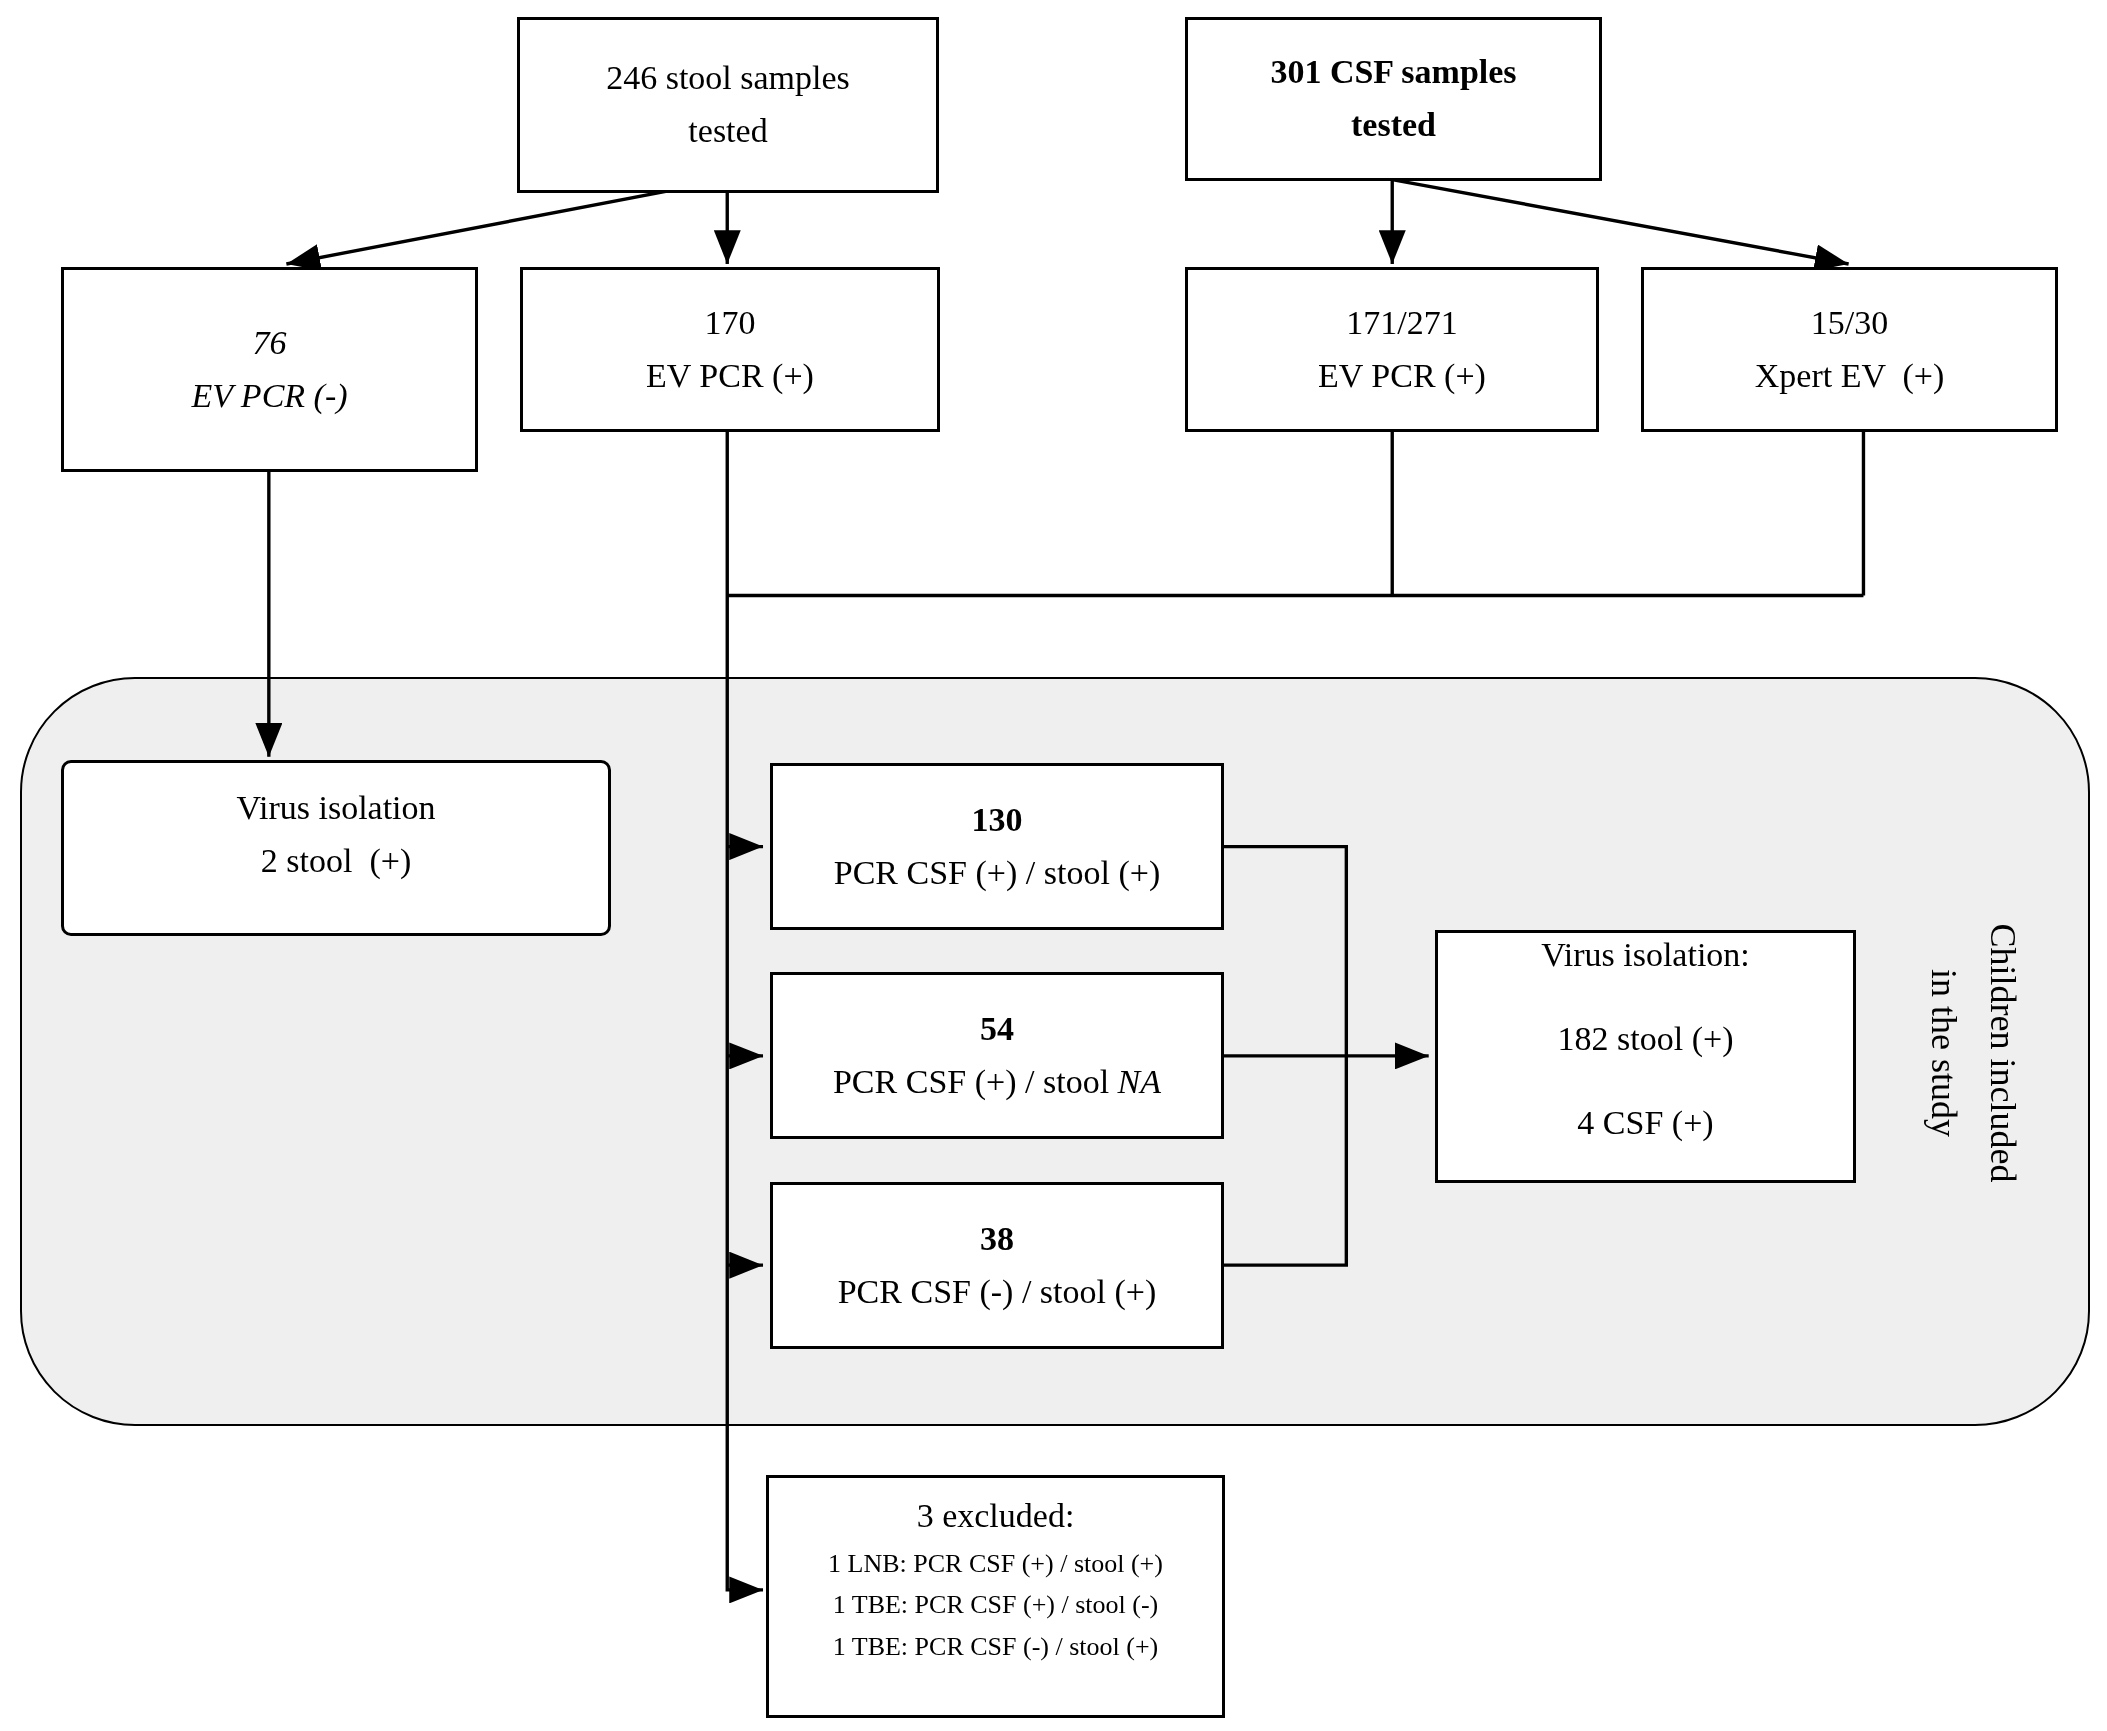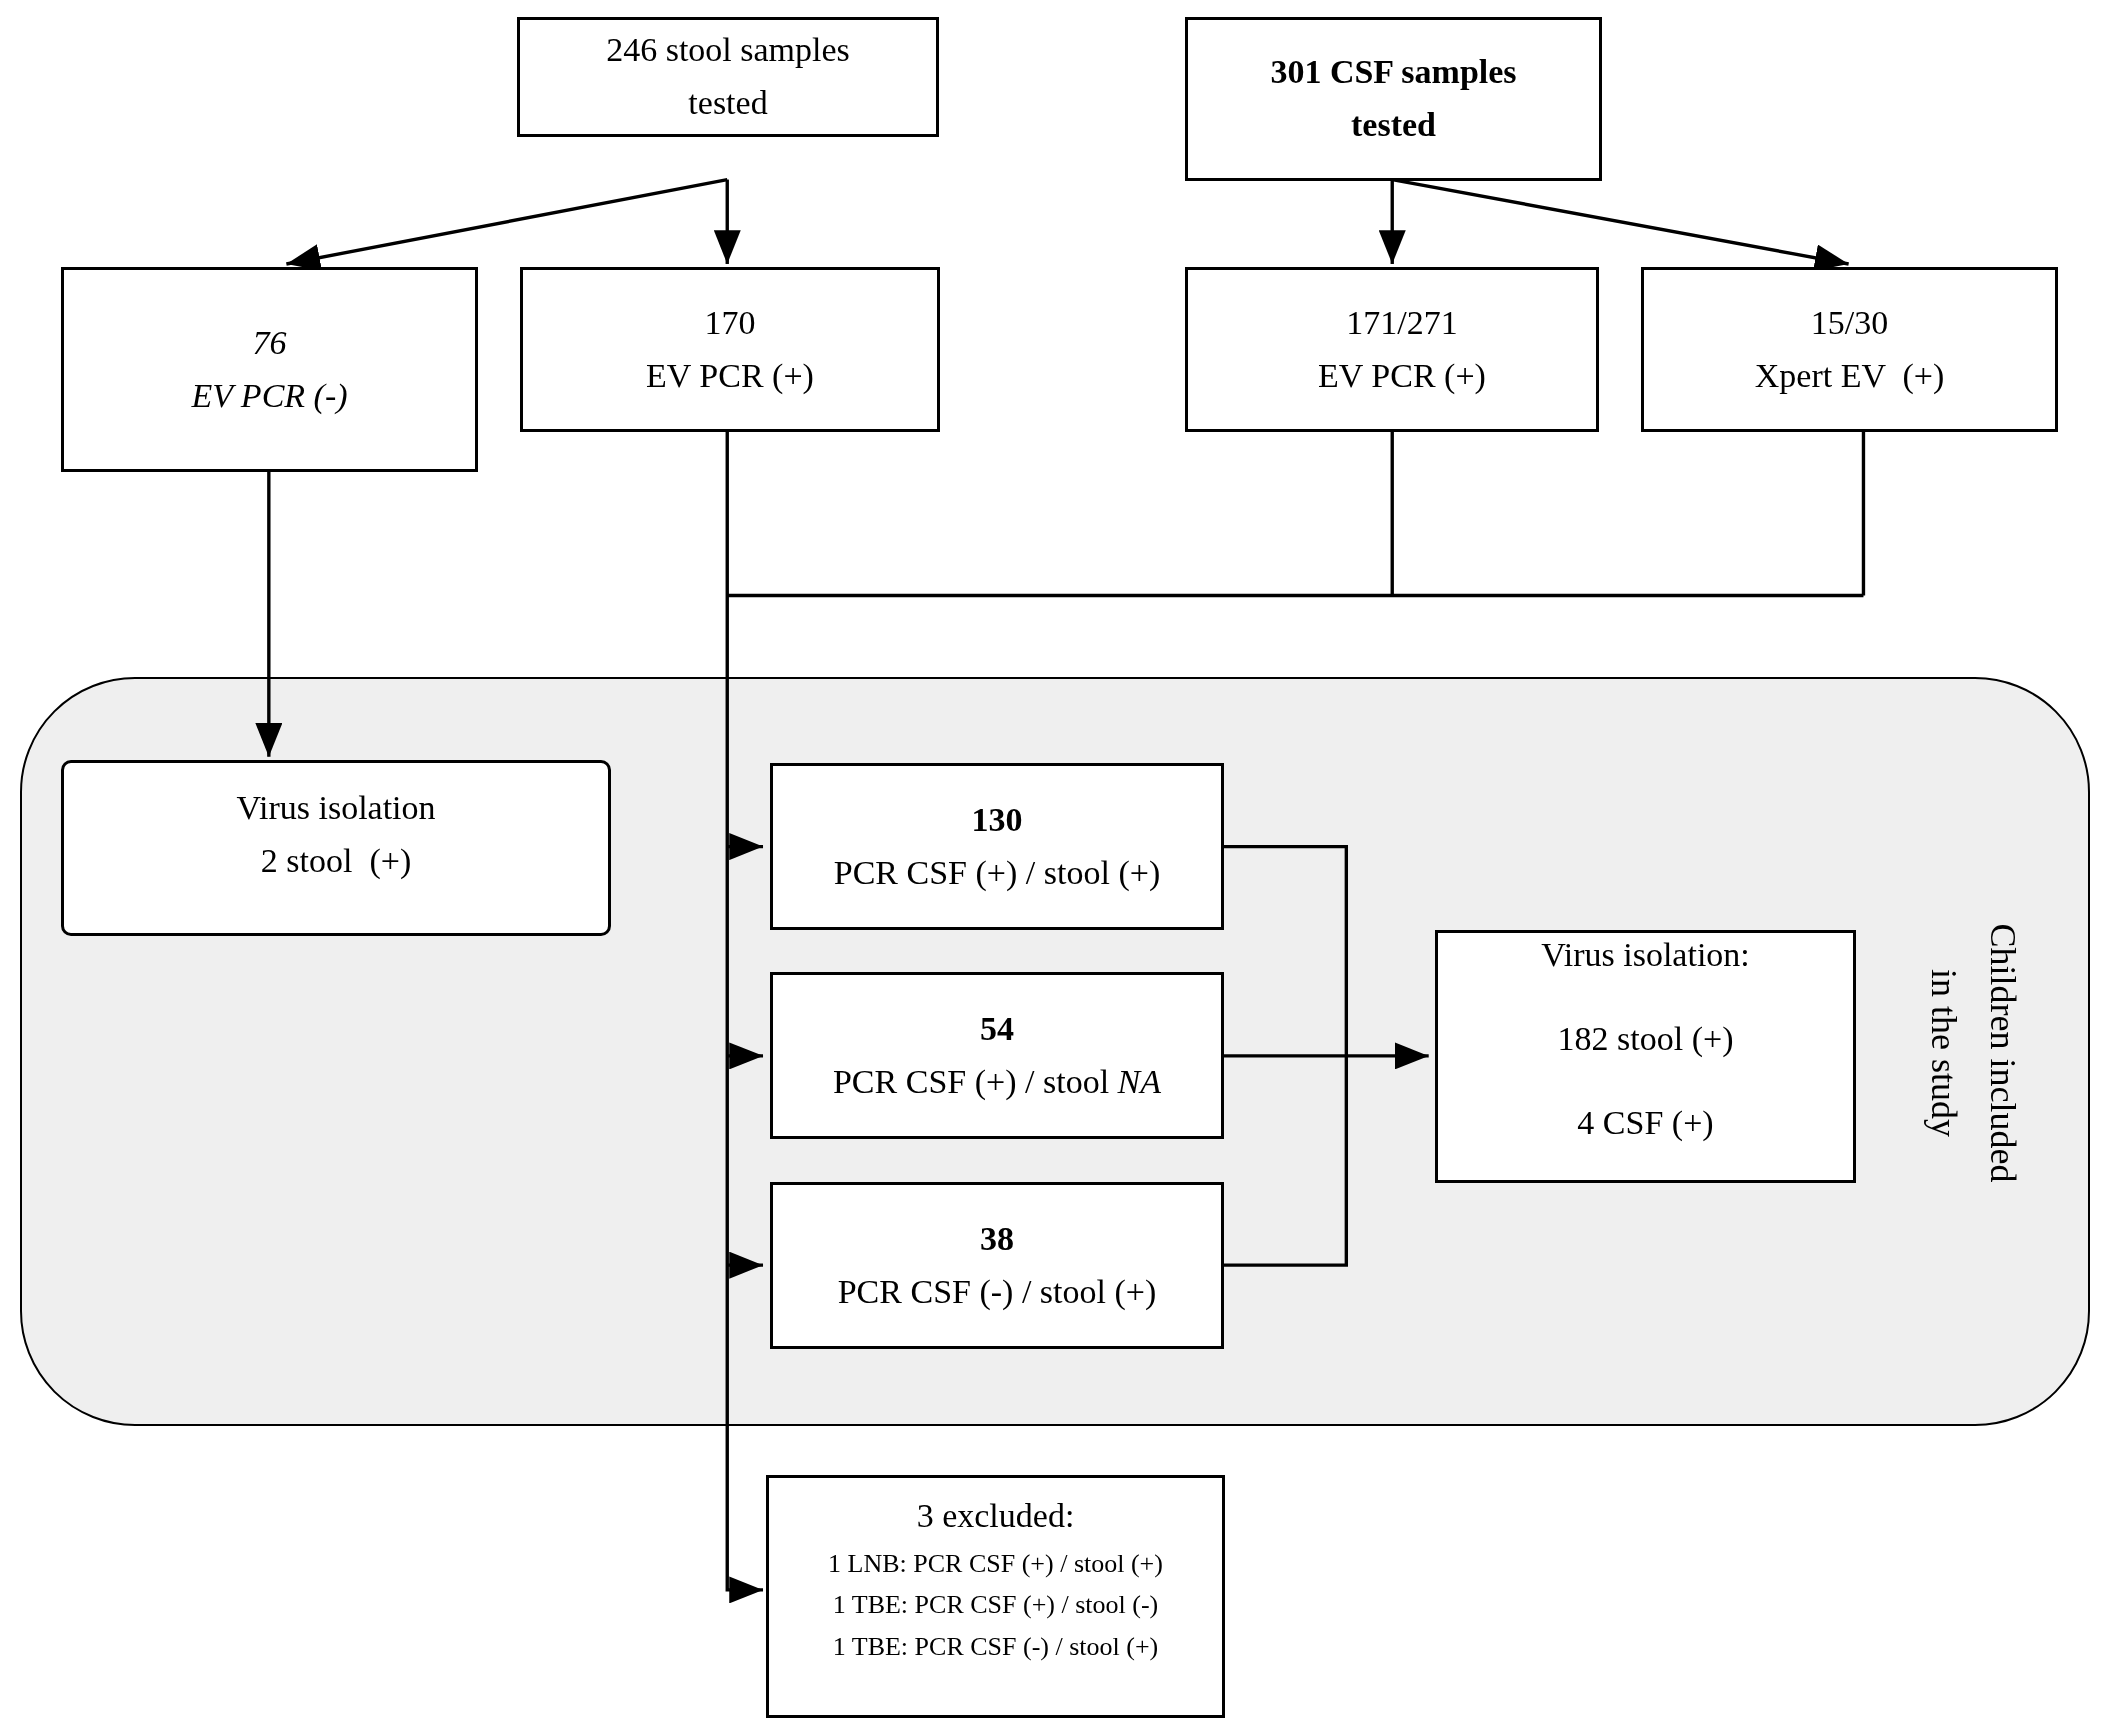--- a/index.html
+++ b/index.html
@@ -91,21 +91,21 @@
 
     <line x1="1077" y1="1254" x2="1130" y2="1254" stroke="#000" stroke-width="5" marker-end="url(#arrow)"></line>
     <line x1="1077" y1="1564" x2="1130" y2="1564" stroke="#000" stroke-width="5" marker-end="url(#arrow)"></line>
     <line x1="1077" y1="1874" x2="1130" y2="1874" stroke="#000" stroke-width="5" marker-end="url(#arrow)"></line>
 
     <path d="M 1812,1254 L 1994,1254 L 1994,1874 L 1812,1874" stroke="#000" stroke-width="5" fill="none"></path>
 
     <line x1="1812" y1="1564" x2="2116" y2="1564" stroke="#000" stroke-width="5" marker-end="url(#arrow)"></line>
   </svg>
 
-  <div class="box" style="left:517px;top:17px;width:422px;height:120px;">
+  <div class="box" style="left:517px;top:17px;width:422px;height:176px;">
     <div class="box-line">246 stool samples</div>
     <div class="box-line">tested</div>
   </div>
   <div class="box" style="left:1185px;top:17px;width:417px;height:164px;font-weight:bold;">
     <div class="box-line">301 CSF samples</div>
     <div class="box-line">tested</div>
   </div>
 
   <div class="box" style="left:61px;top:267px;width:417px;height:205px;font-style:italic;">
     <div class="box-line">76</div>

